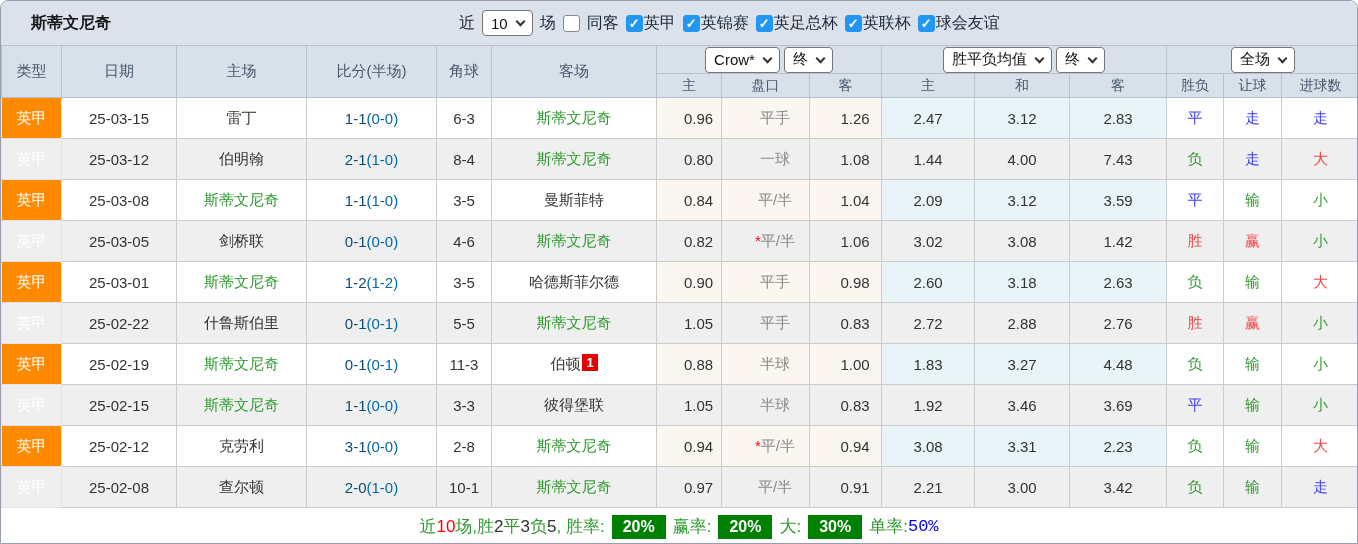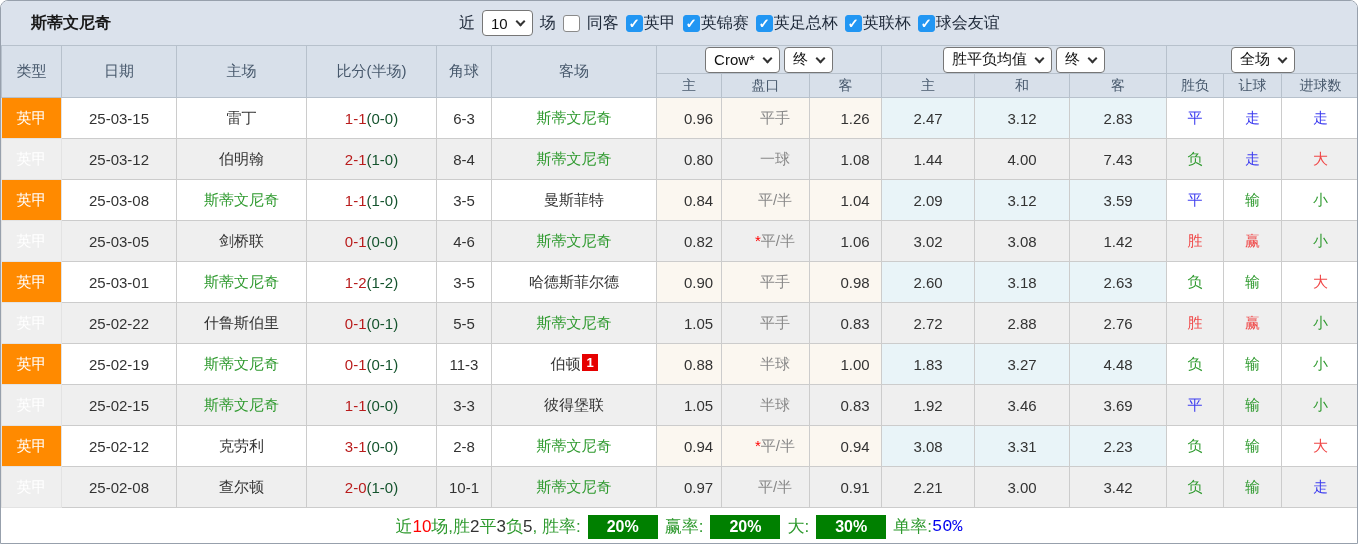--- a/index.html
+++ b/index.html
@@ -61,22 +61,22 @@
   td {
     height: 41px; text-align: center;
     border: 1px solid #ccc; color: #333; overflow: hidden; white-space: nowrap;
   }
   tr.even td { background: #efefef; }
   td.league { background: #ff8a00; color: #fff; border-color: #e3e3e3; }
   td.ah  { background: #fbf7f0; padding-left: 19px; }
   td.eu  { background: #e9f4f8; }
   td.hcap { color: #888; }
   .star { color: #f00; }
-  .ft { color: #b91c1c; }
-  .ht { color: #14532d; }
+  .ft { color: #0c4a6e; }
+  .ht { color: #0369a1; }
   [data-color="green"] { color: #2f9a2f; }
   [data-color="dark"]  { color: #333; }
   [data-color="blue"]  { color: #3c3cf0; }
   [data-color="red"]   { color: #f04848; }
   td.res { font-size: 15px; }
   .badge {
     display: inline-block; background: #e60000; color: #fff;
     font-size: 13px; font-weight: bold; line-height: 17px; padding: 0 4px;
     margin-left: 2px; vertical-align: 2px;
   }
@@ -85,21 +85,21 @@
   .footer {
     height: 37px; background: #fff;
     display: flex; align-items: center; justify-content: center;
     font-size: 17px; color: #2f9a2f; white-space: pre;
   }
   .footer .dark { color: #333; }
   .footer .red  { color: #f00; }
   .footer .blue { color: #0000ee; font-family: Liberation Mono, monospace; }
   .pct {
     background: #008000; color: #fff; font-weight: bold;
-    padding: 3px 19px; margin: 0 7px; font-size: 16px;
+    padding: 3px 11px; margin: 0 7px; font-size: 16px;
   }
 </style>
 </head>
 <body>
 
 <div class="page">
 
   <div class="topbar">
     <div class="team-name">斯蒂文尼奇</div>
     <div class="controls">

